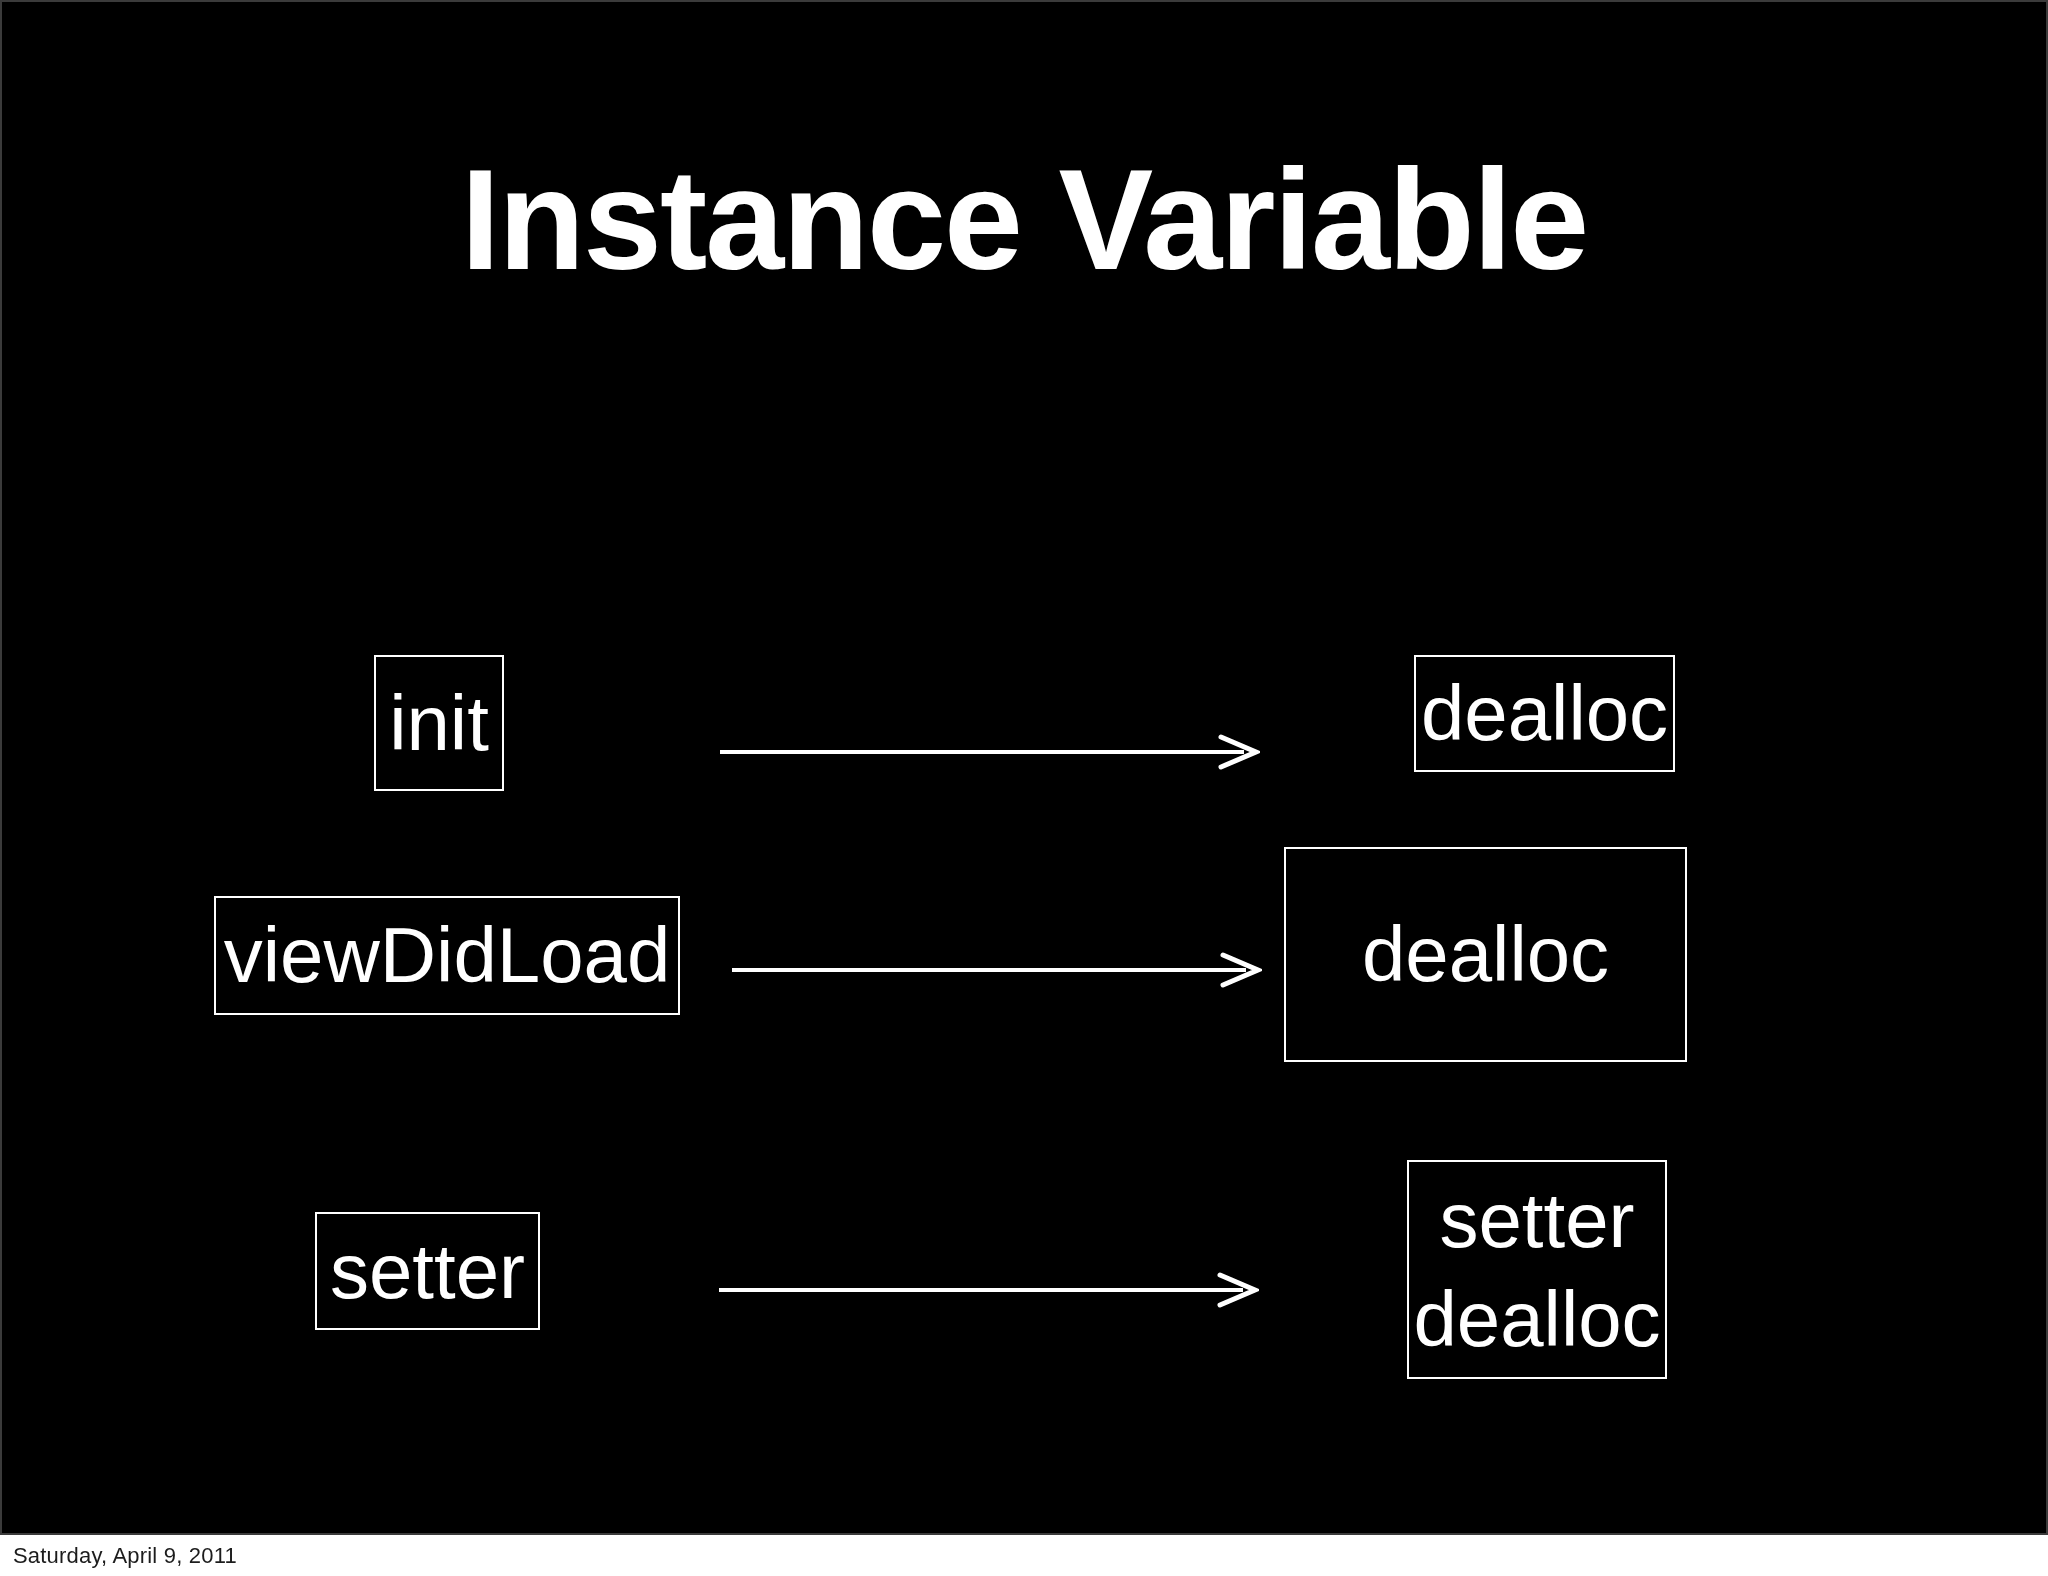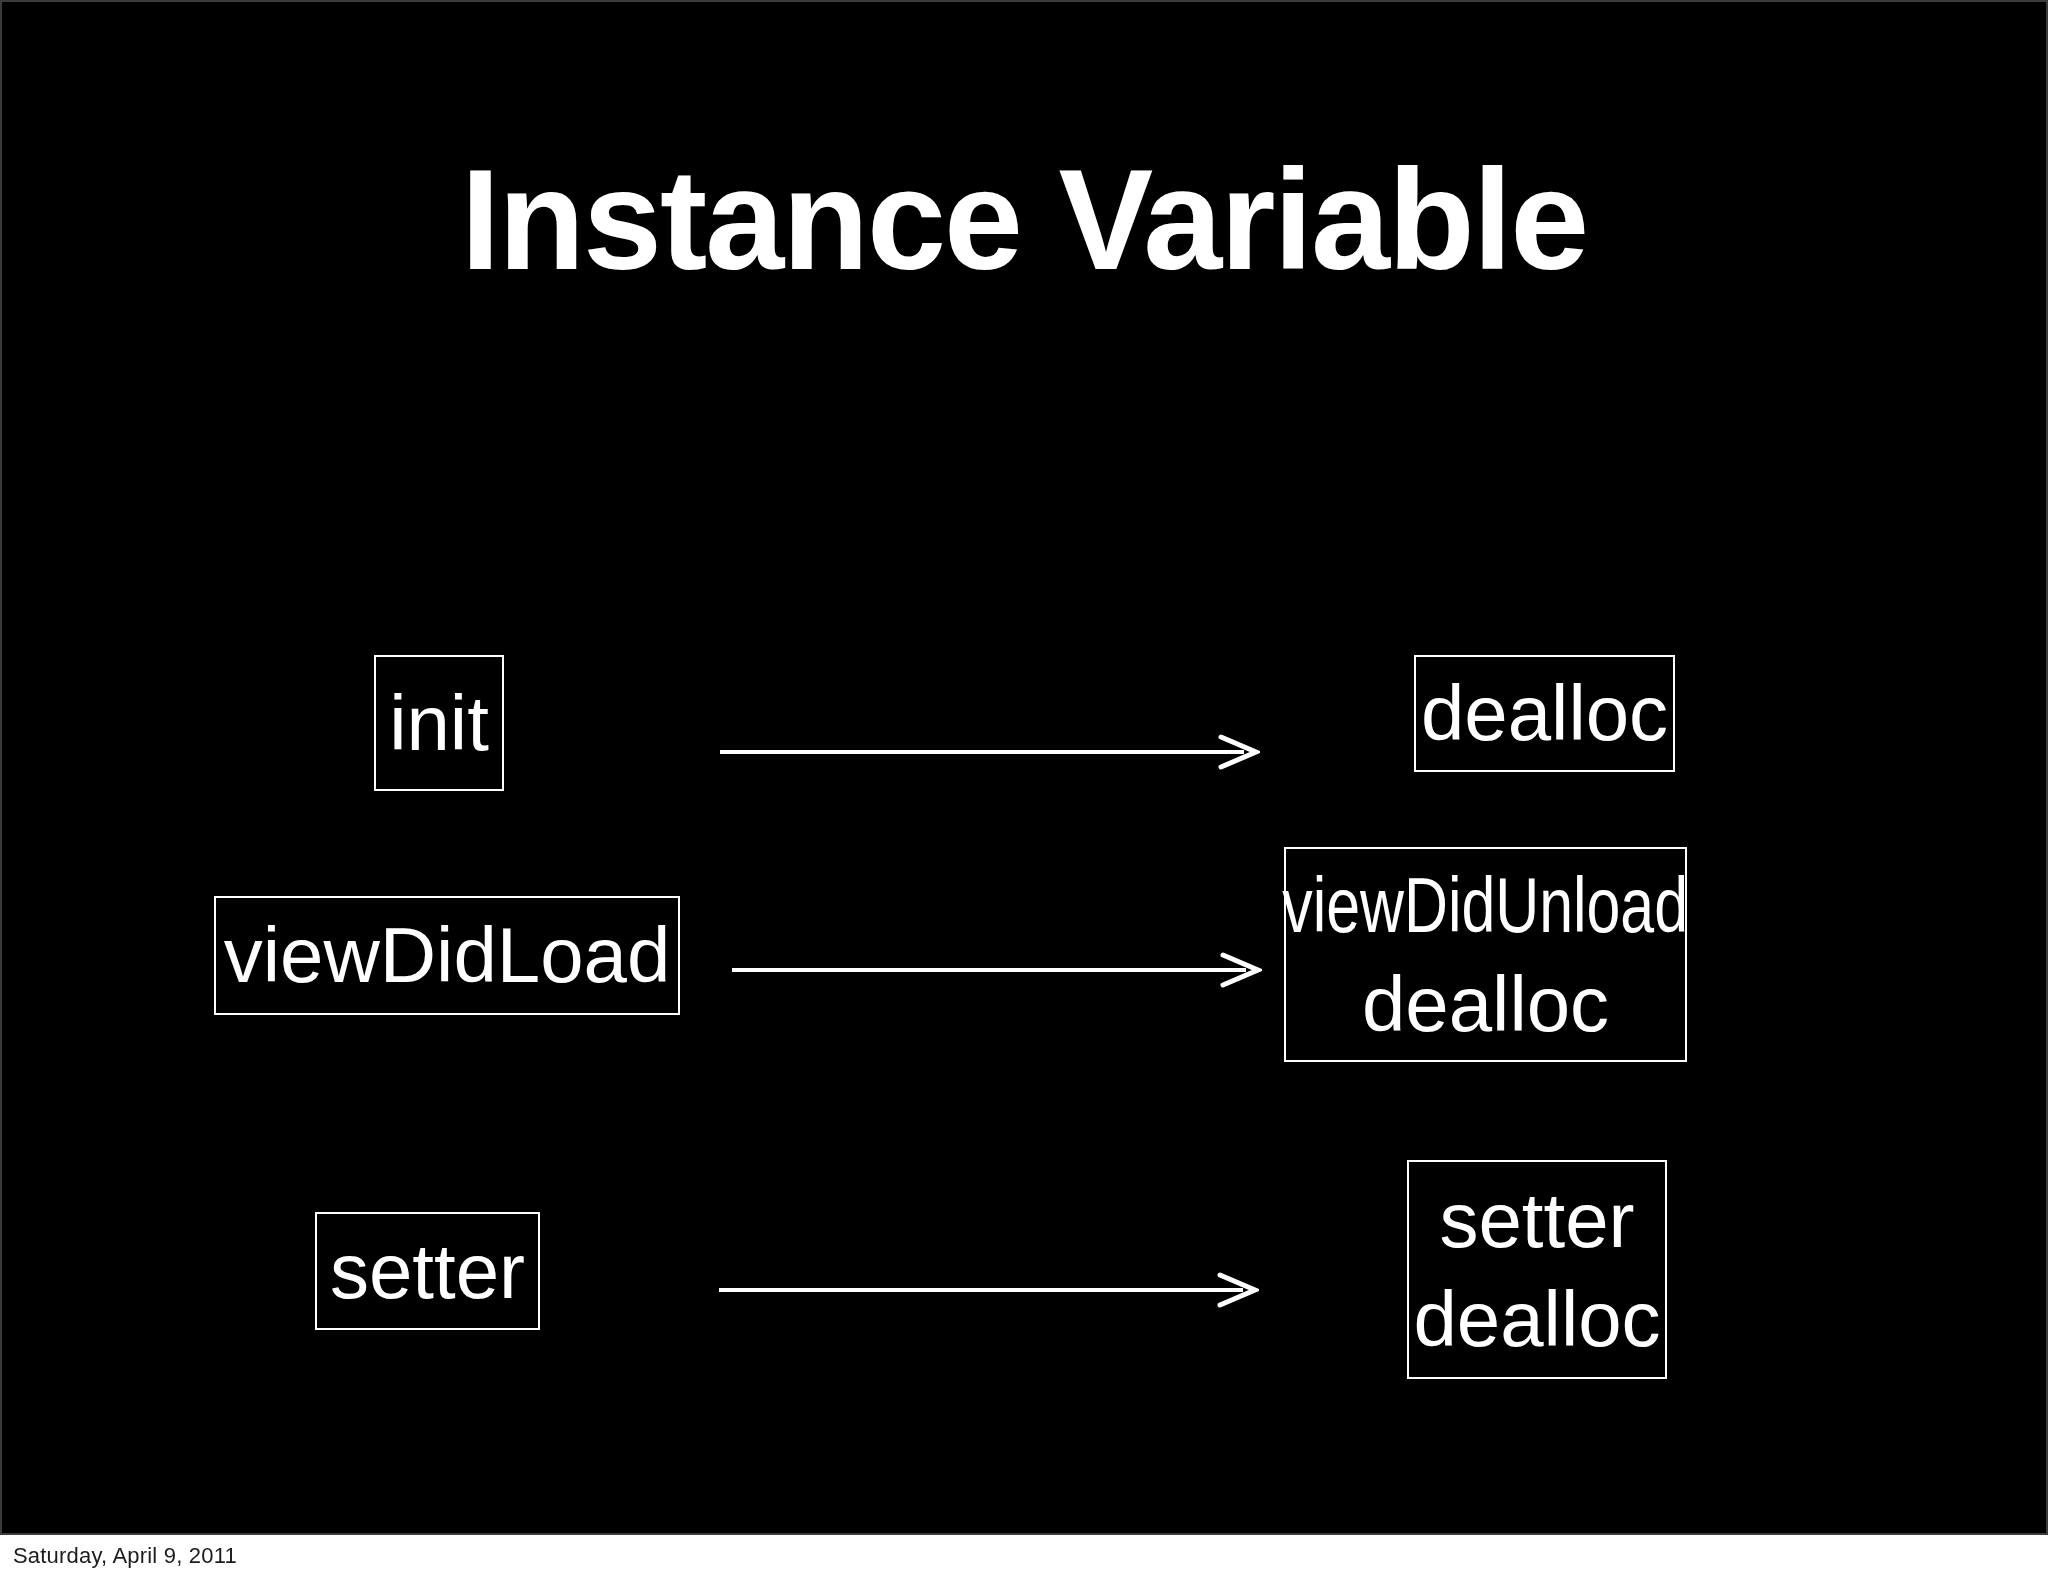--- a/index.html
+++ b/index.html
@@ -112,21 +112,20 @@
     </div>
 
     <div class="node box-viewdidload">
       <span class="line">viewDidLoad</span>
     </div>
     <svg class="arrow arrow-2" width="530" height="40" viewBox="0 0 530 40">
       <line x1="0" y1="20" x2="514" y2="20" stroke="currentColor" stroke-width="4"></line>
       <polyline points="491,5 526,20 491,35" fill="none" stroke="currentColor" stroke-width="5" stroke-linecap="round" stroke-linejoin="miter"></polyline>
     </svg>
     <div class="node box-viewdidunload">
-      <span class="line"><span class="condensed">viewDidUnload</span></span>
       <span class="line">dealloc</span>
     </div>
 
     <div class="node box-setter">
       <span class="line">setter</span>
     </div>
     <svg class="arrow arrow-3" width="540" height="40" viewBox="0 0 540 40">
       <line x1="0" y1="20" x2="524" y2="20" stroke="currentColor" stroke-width="4"></line>
       <polyline points="501,5 536,20 501,35" fill="none" stroke="currentColor" stroke-width="5" stroke-linecap="round" stroke-linejoin="miter"></polyline>
     </svg>

